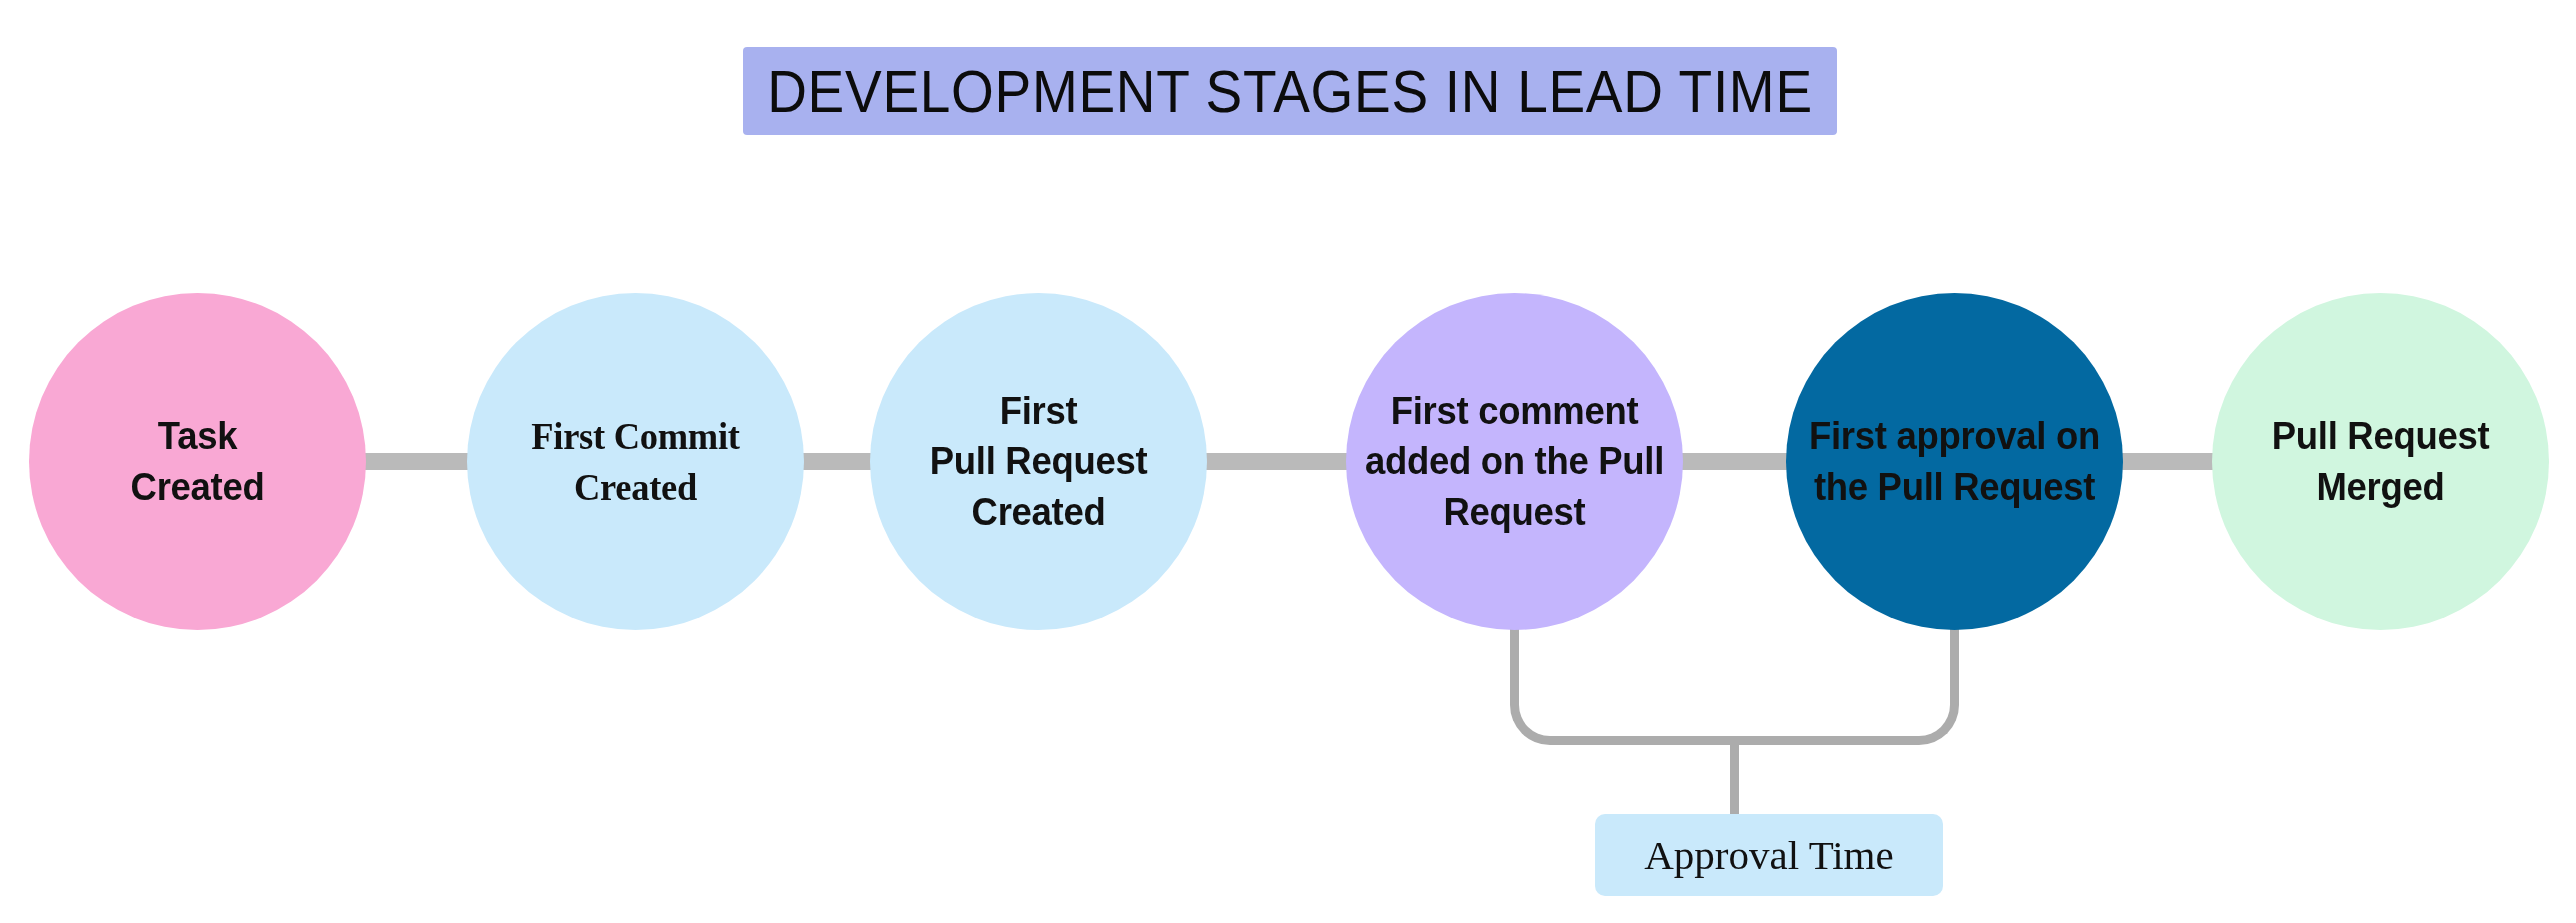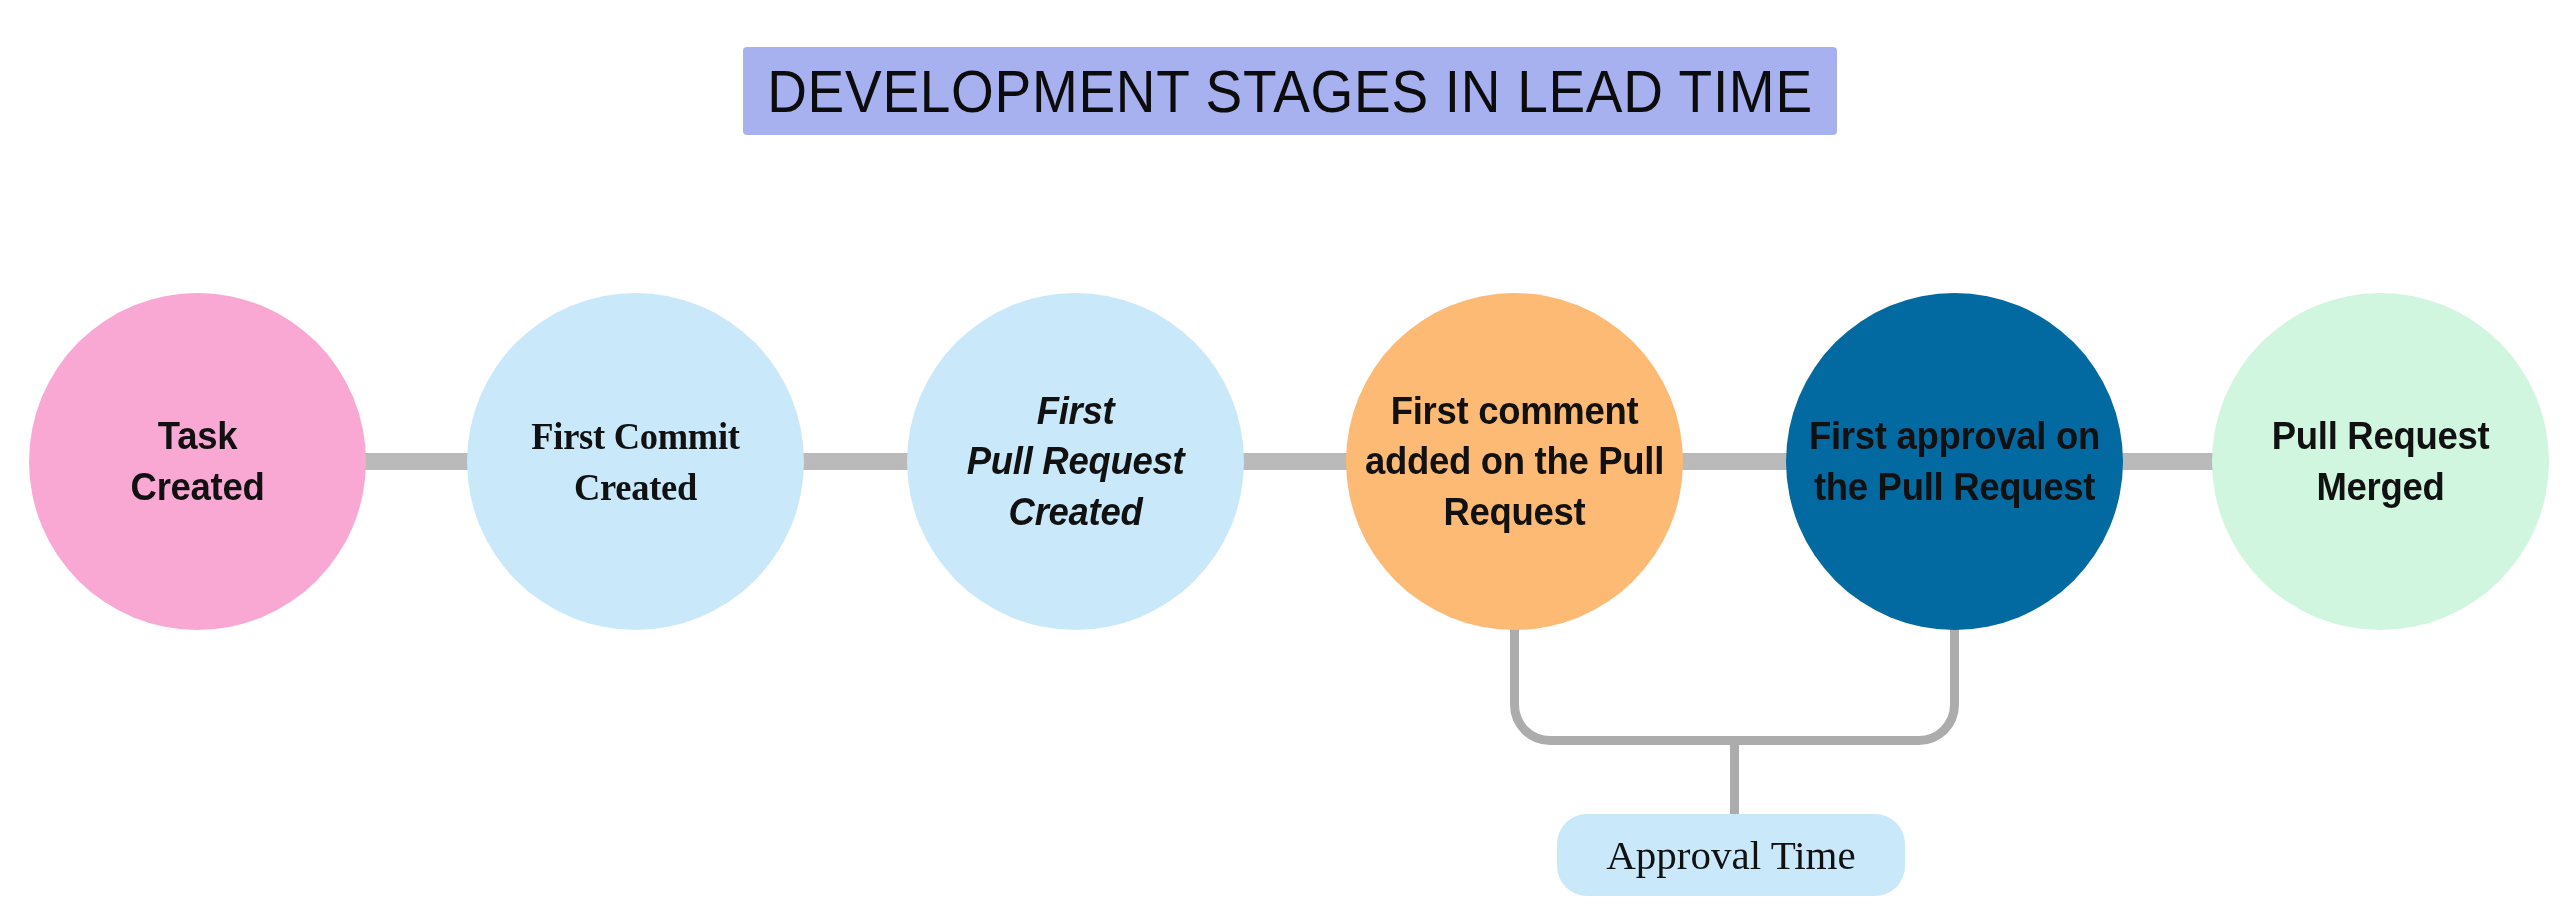--- a/index.html
+++ b/index.html
@@ -73,31 +73,31 @@
     line-height: 1.32;
     letter-spacing: -0.3px;
     color: #111111;
     text-align: center;
     white-space: pre-line;
     width: 100%;
     transform: scale(0.96, 1.0);
   }
   .node-1 { left: 29px; }
   .node-2 { left: 467px; font-family: Liberation Serif, serif; }
-  .node-3 { left: 907px; font-style: italic; }
+  .node-3 { left: 870px; }
   .node-4 { left: 1346px; }
   .node-5 { left: 1786px; }
   .node-6 { left: 2212px; }
 
   
   .callout {
     position: absolute;
-    left: 1557px; top: 814px;
+    left: 1595px; top: 814px;
     width: 348px; height: 82px;
-    border-radius: 30px;
+    border-radius: 10px;
     display: flex; align-items: center; justify-content: center;
     z-index: 2;
   }
   .callout-text {
     font-family: cursive;
     font-size: 41px;
     font-weight: 400;
     color: #111111;
     white-space: nowrap;
   }
@@ -125,21 +125,21 @@
     <div class="node-label">First Commit
 Created</div>
   </div>
 
   <div class="node node-3" style="background-color: rgb(201, 233, 251);">
     <div class="node-label">First
 Pull Request
 Created</div>
   </div>
 
-  <div class="node node-4" style="background-color: #fdba74;">
+  <div class="node node-4" style="background-color: #c4b5fd;">
     <div class="node-label">First comment
 added on the Pull
 Request</div>
   </div>
 
   <div class="node node-5" style="background-color: #0369a1;">
     <div class="node-label">First approval on
 the Pull Request</div>
   </div>
 

